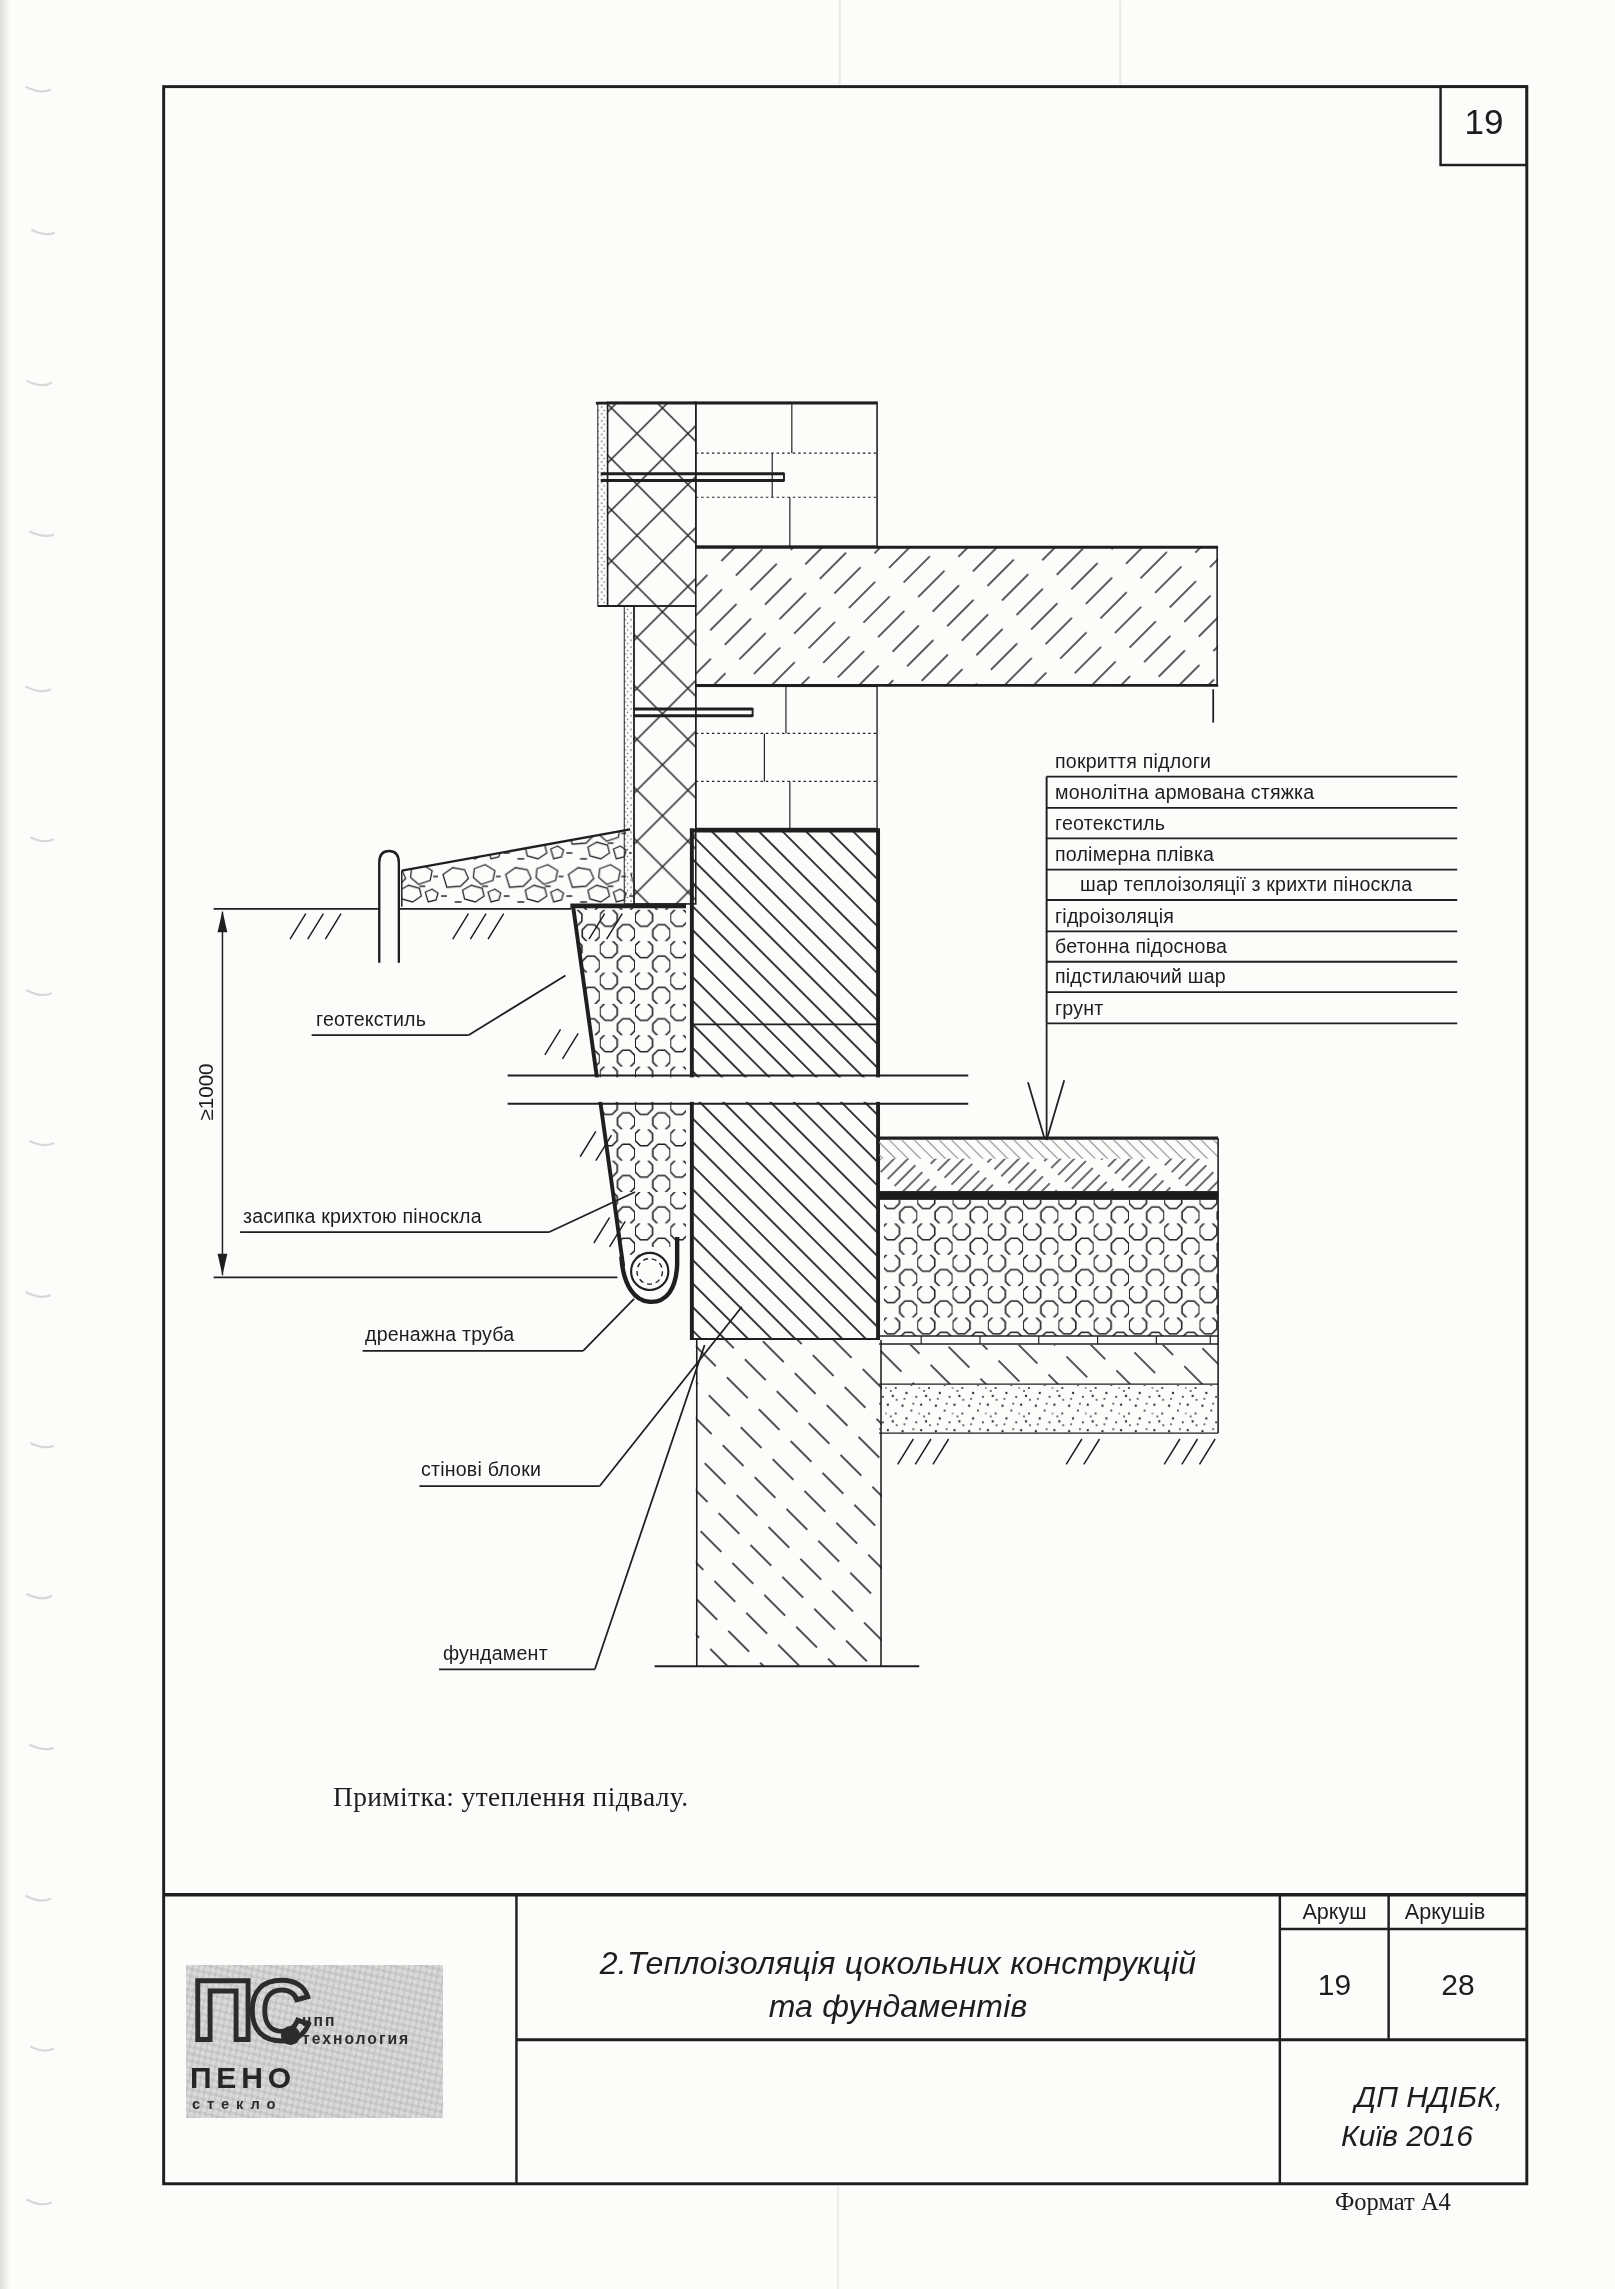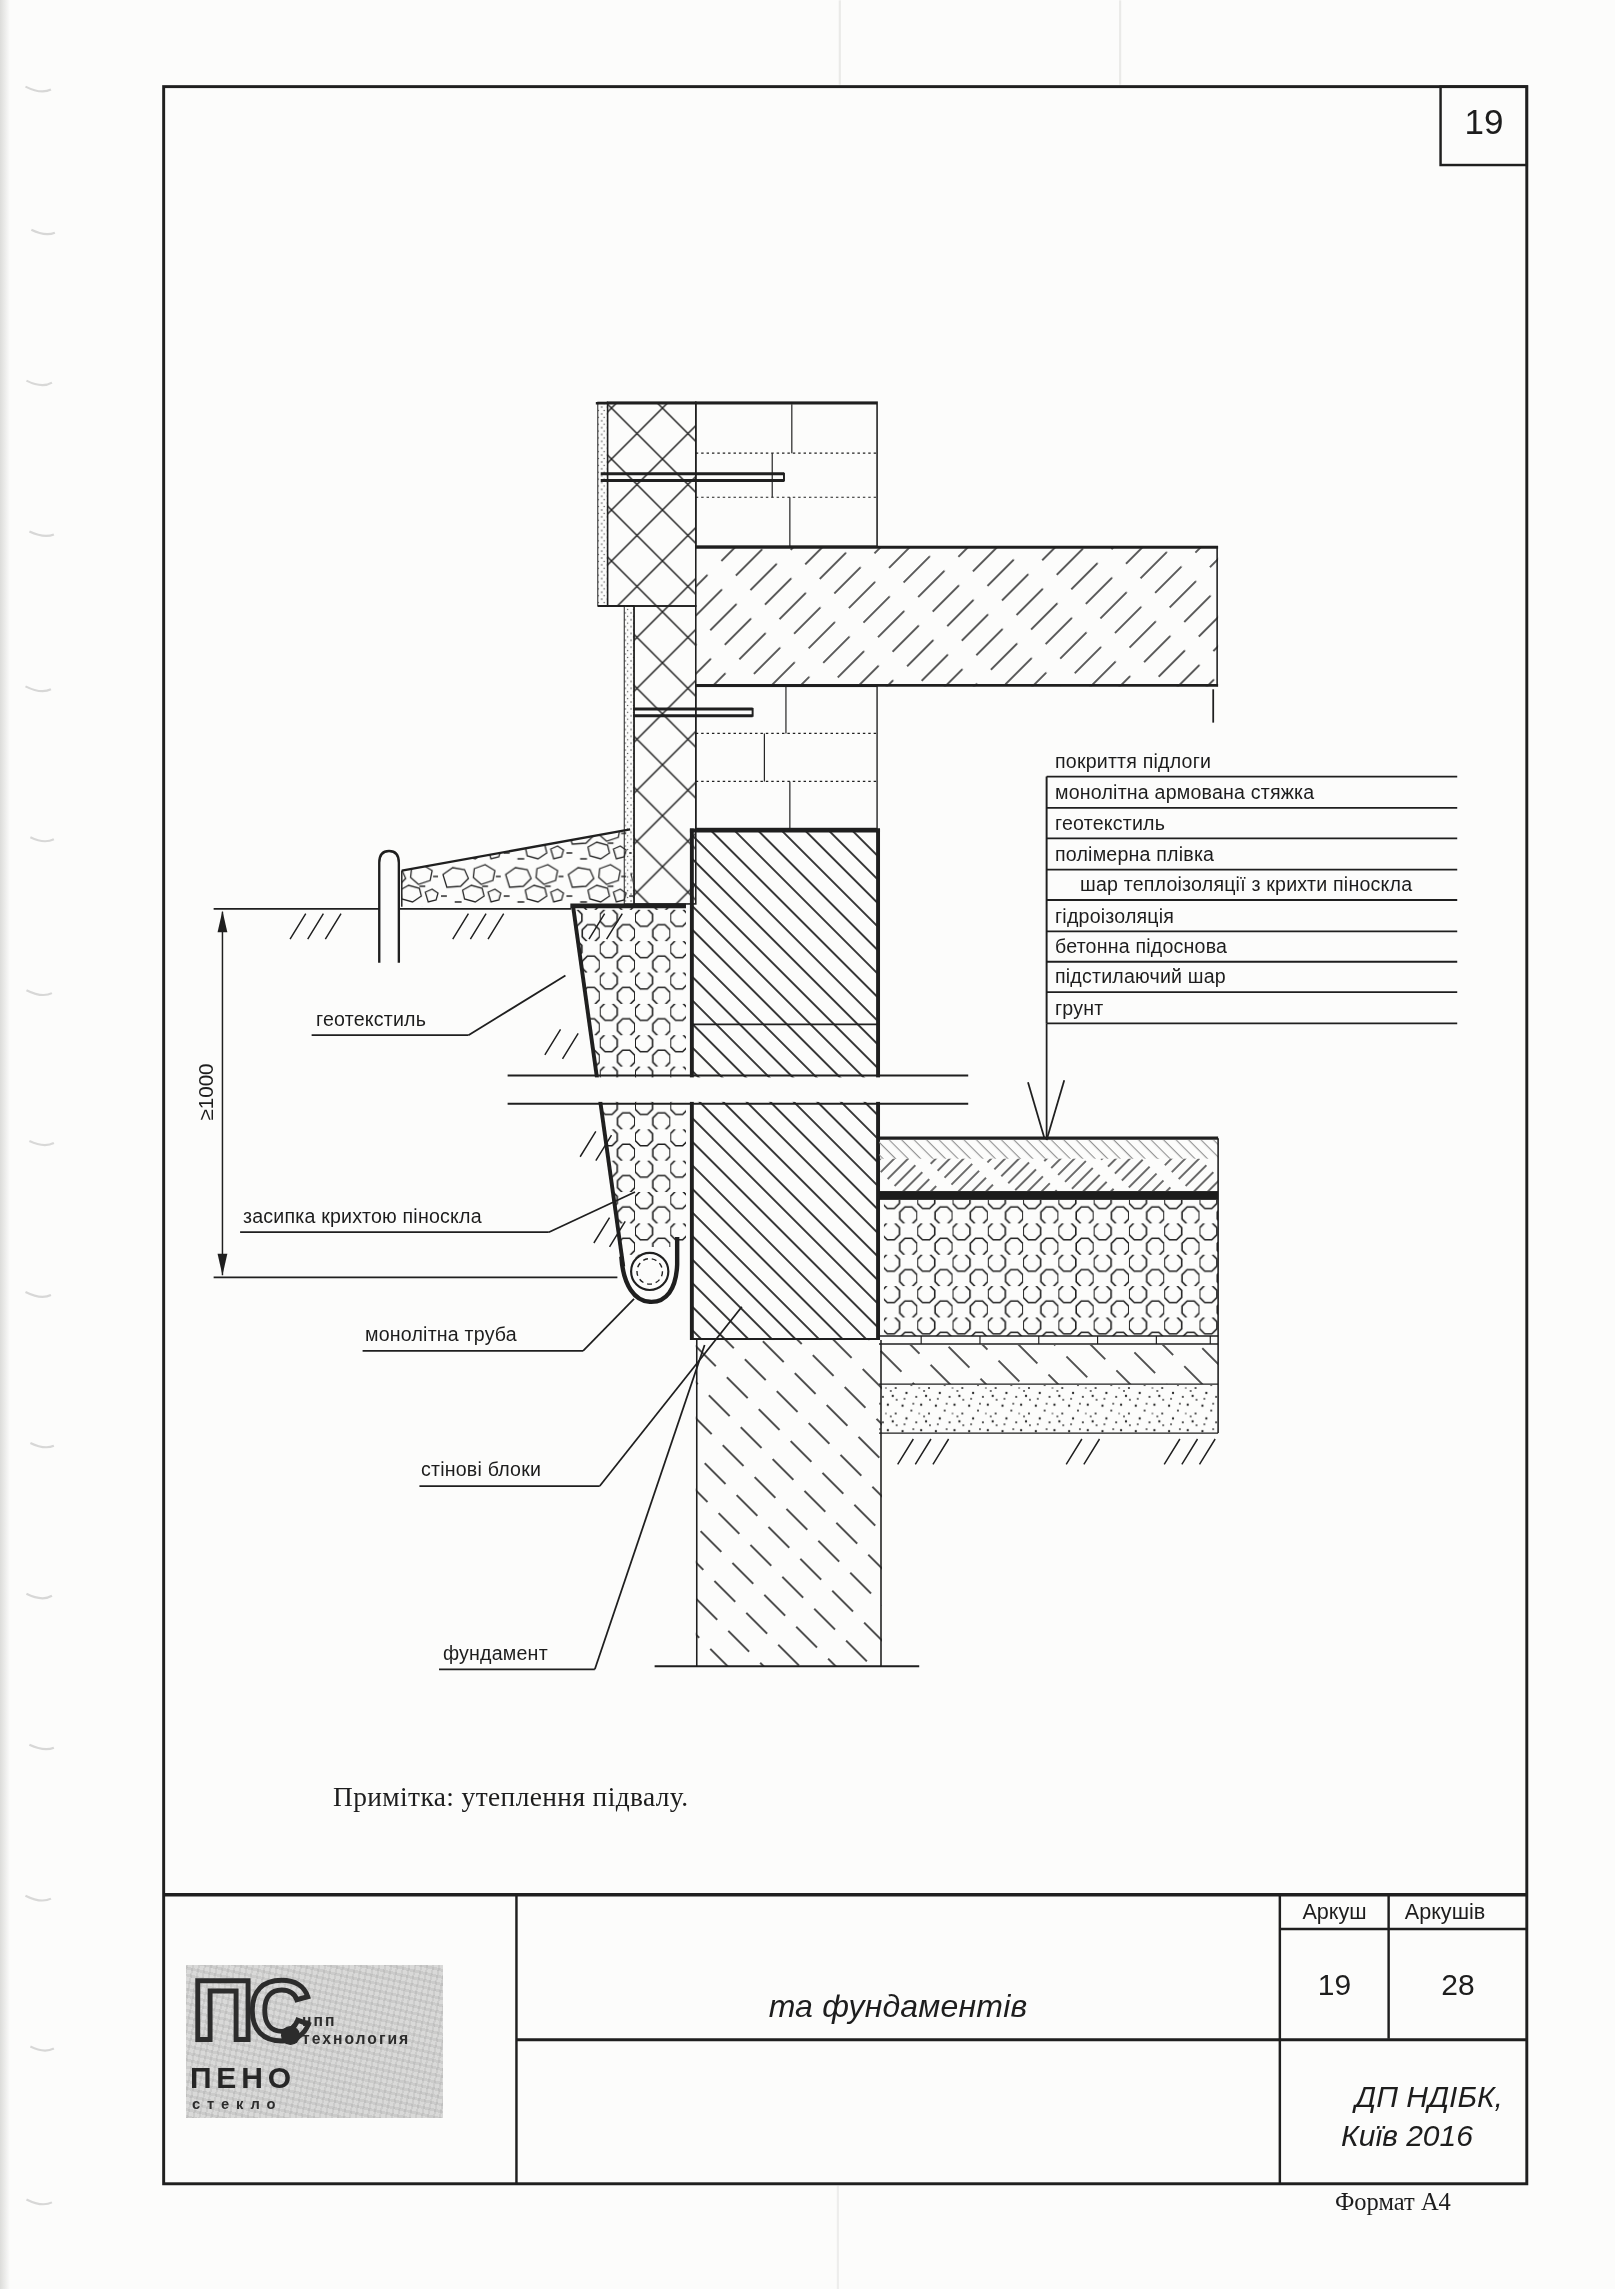--- a/index.html
+++ b/index.html
@@ -294,28 +294,29 @@
   <div class="txt callout" style="left:1055px;top:812px;">геотекстиль</div>
   <div class="txt callout" style="left:1055px;top:843px;">полімерна плівка</div>
   <div class="txt callout" style="left:1055px;top:873px;margin-left:25px;">шар теплоізоляції з крихти піноскла</div>
   <div class="txt callout" style="left:1055px;top:905px;">гідроізоляція</div>
   <div class="txt callout" style="left:1055px;top:935px;">бетонна підоснова</div>
   <div class="txt callout" style="left:1055px;top:965px;">підстилаючий шар</div>
   <div class="txt callout" style="left:1055px;top:997px;">грунт</div>
 
   <div class="txt callout" style="left:316px;top:1008px;">геотекстиль</div>
   <div class="txt callout" style="left:243px;top:1205px;">засипка крихтою піноскла</div>
-  <div class="txt callout" style="left:365px;top:1323px;">монолітна труба</div>
+  <div class="txt callout" style="left:365px;top:1323px;">дренажна труба</div>
   <div class="txt callout" style="left:421px;top:1458px;">стінові блоки</div>
   <div class="txt callout" style="left:443px;top:1642px;">фундамент</div>
 
   <div class="txt dim" style="left:137px;top:1080px;width:137px;text-align:center;">≥1000</div>
 
   <div class="txt note" style="left:333px;top:1782px;">Примітка: утеплення підвалу.</div>
 
+  <div class="txt tb-title" style="left:526px;top:1945px;width:744px;">2.Теплоізоляція цокольних конструкцій</div>
   <div class="txt tb-title" style="left:526px;top:1988px;width:744px;">та фундаментів</div>
   <div class="txt tb-head" style="left:1280px;top:1899px;width:109px;">Аркуш</div>
   <div class="txt tb-head" style="left:1389px;top:1899px;width:112px;">Аркушів</div>
   <div class="txt tb-num" style="left:1280px;top:1968px;width:109px;">19</div>
   <div class="txt tb-num" style="left:1389px;top:1968px;width:138px;">28</div>
   <div class="txt tb-org" style="left:1280px;top:2080px;width:298px;">ДП НДІБК,</div>
   <div class="txt tb-org" style="left:1280px;top:2119px;width:254px;">Київ 2016</div>
   <div class="txt fmt" style="left:1335px;top:2188px;">Формат А4</div>
 
   <div id="logo">

